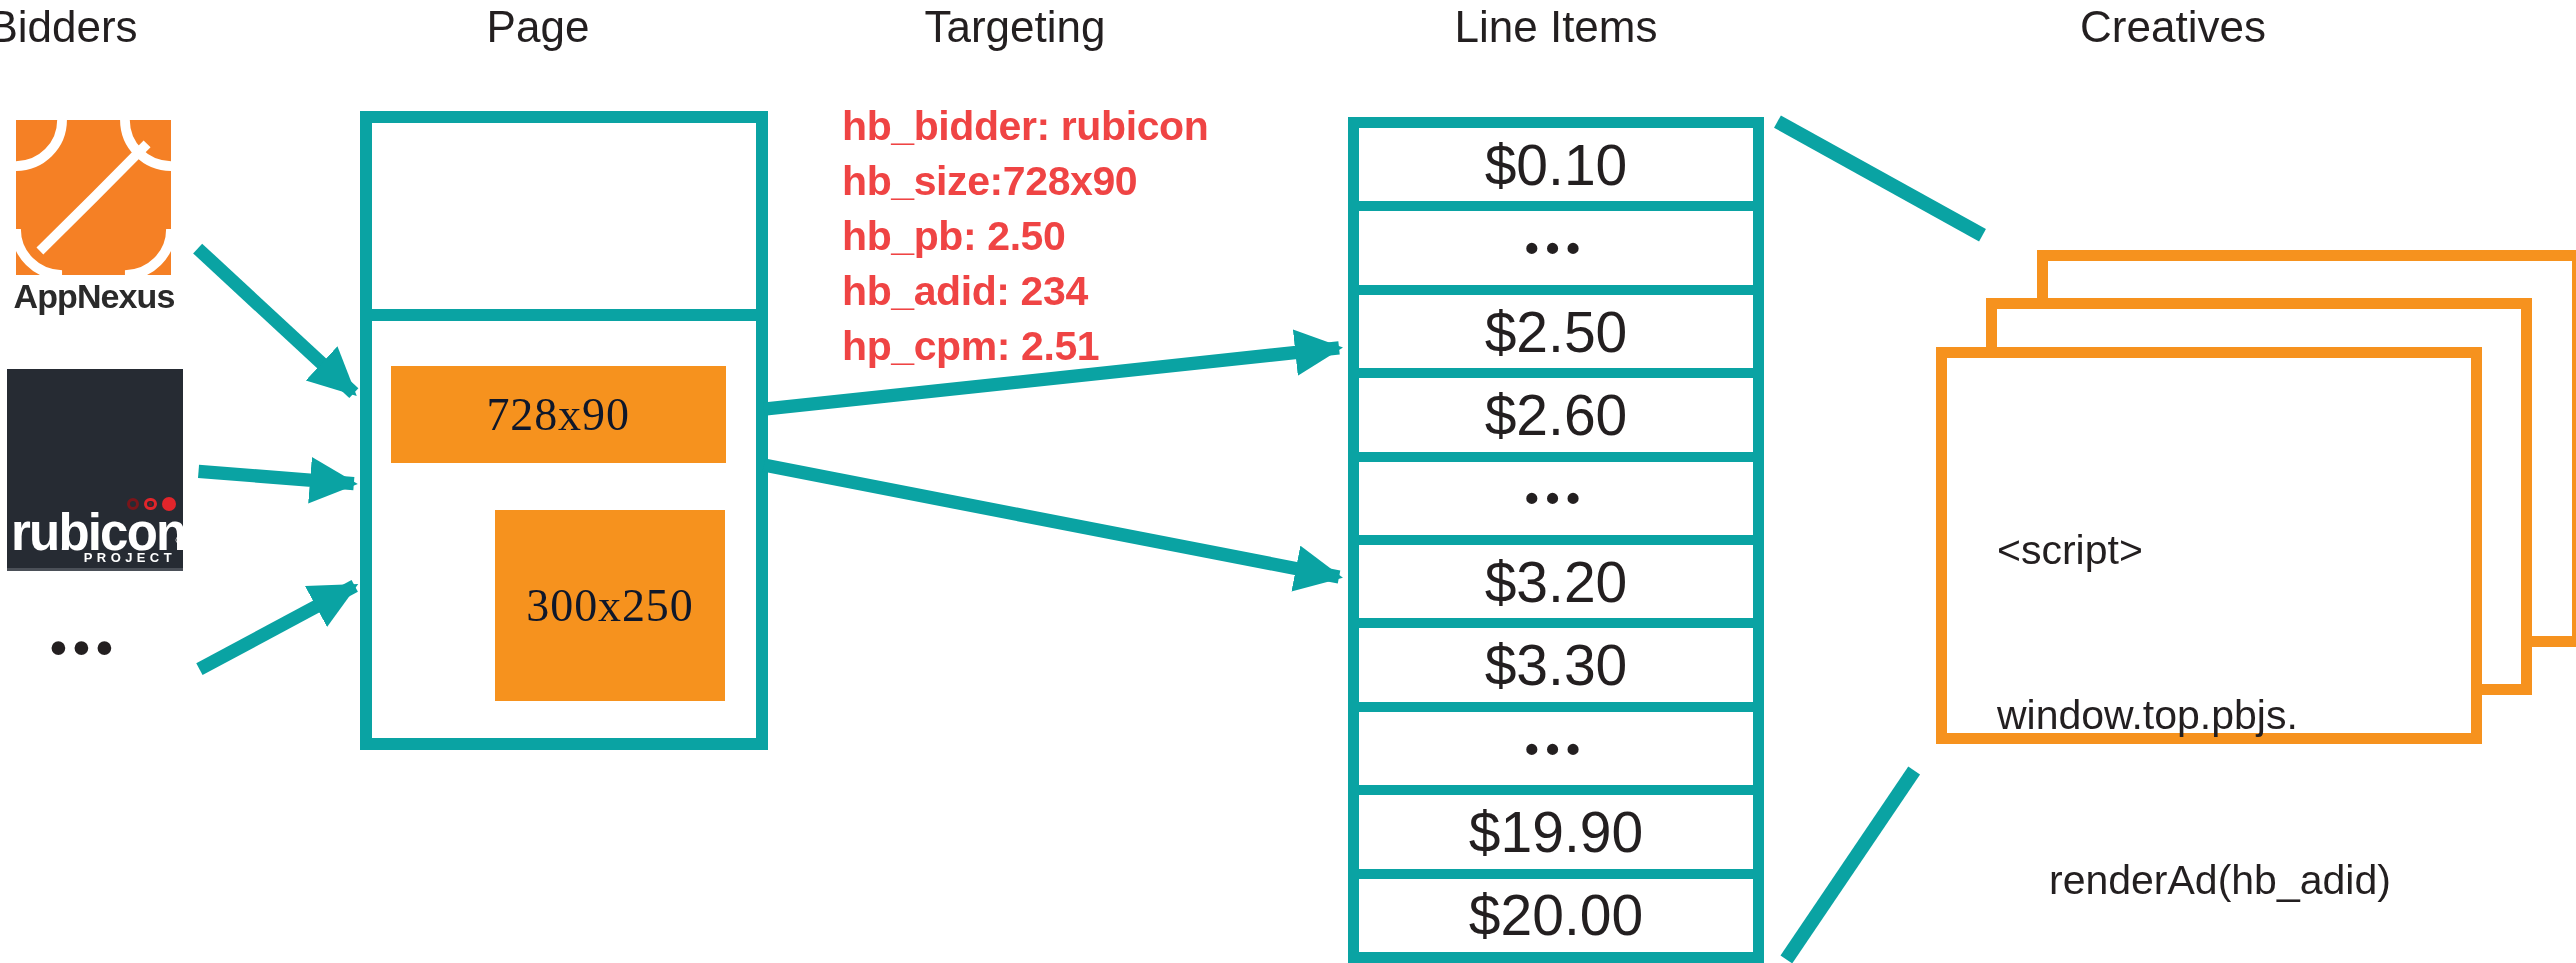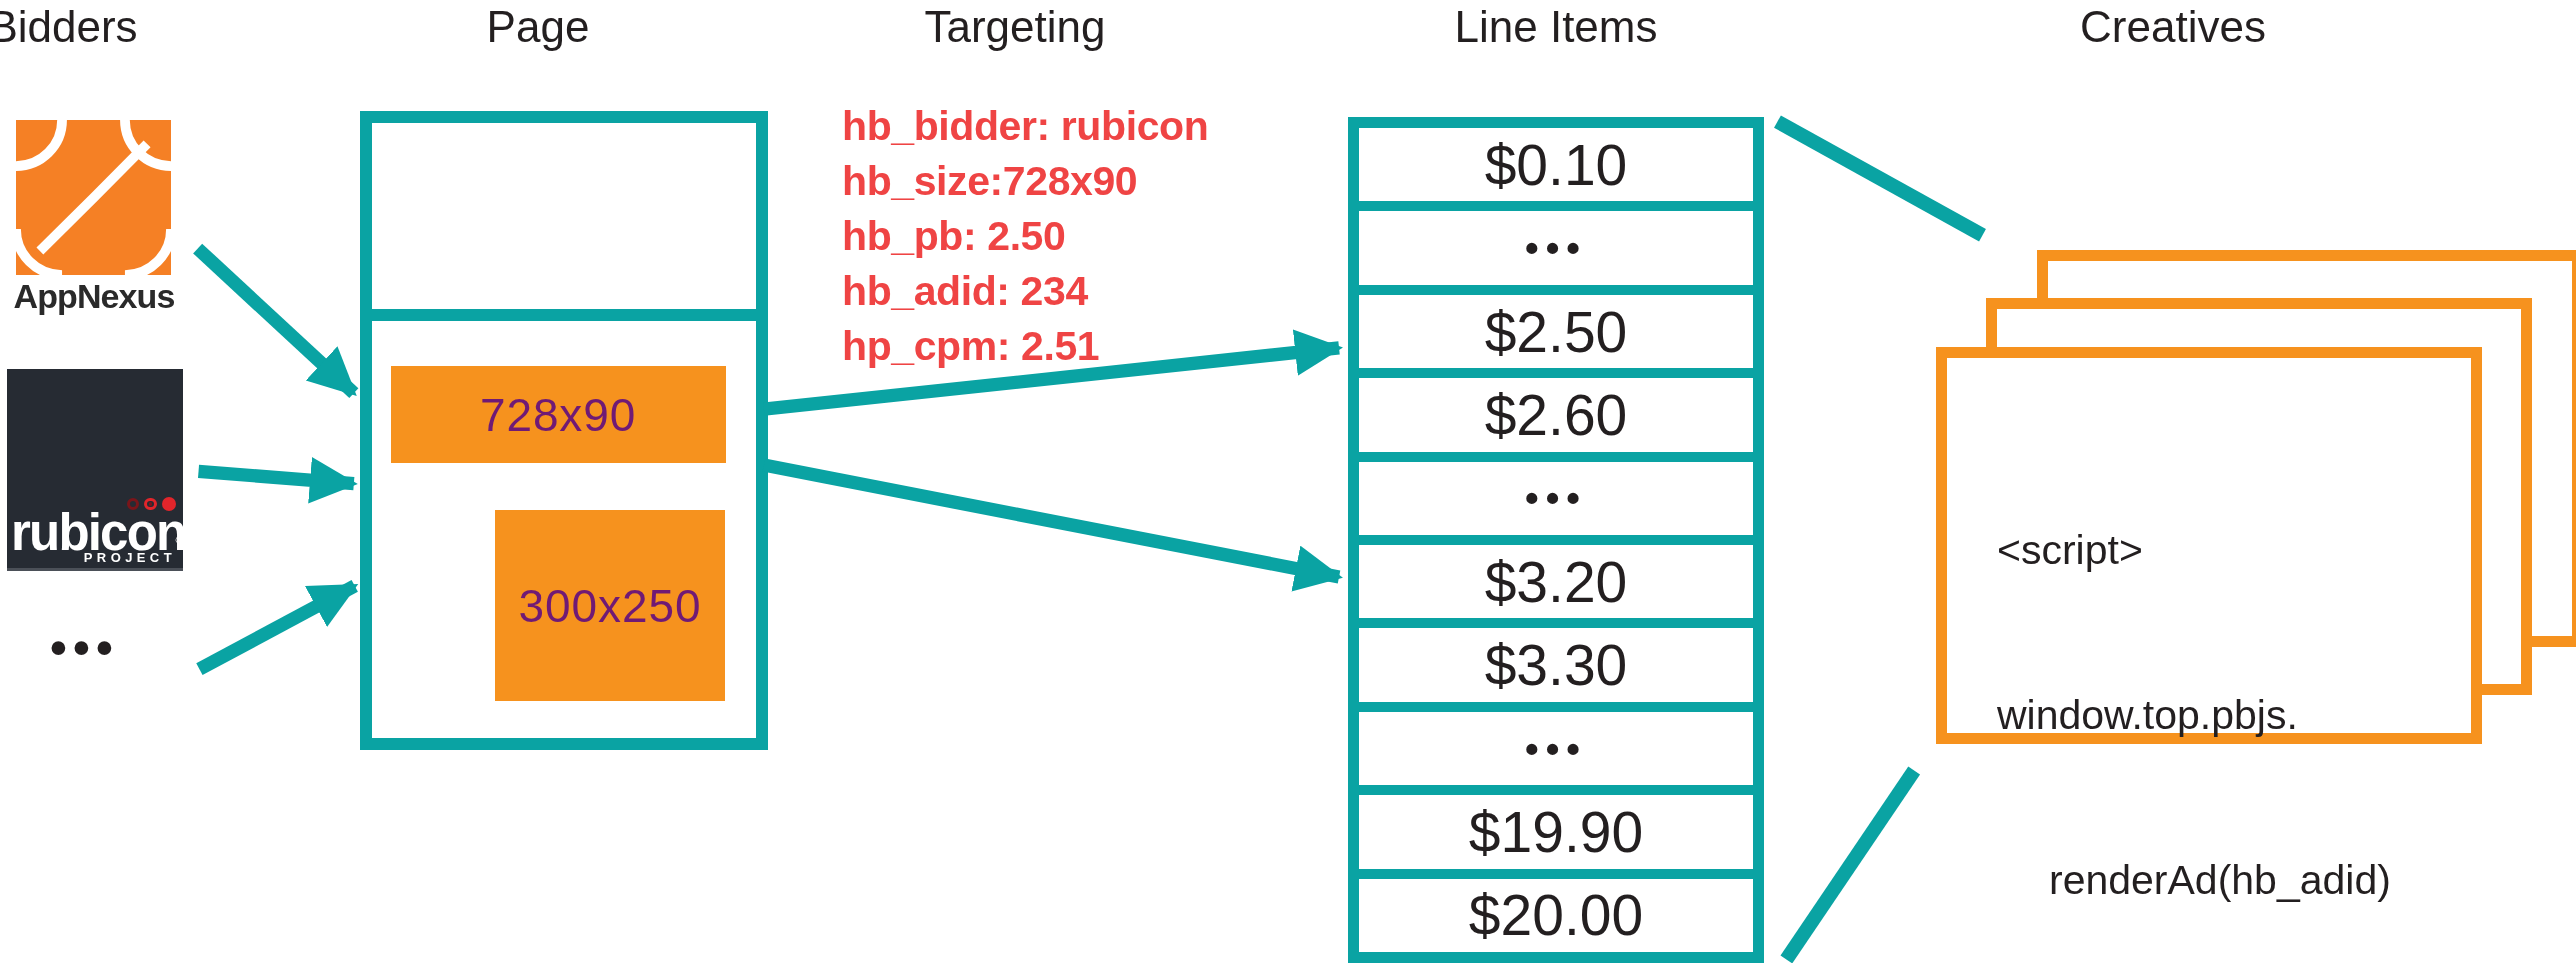--- a/index.html
+++ b/index.html
@@ -27,21 +27,21 @@
   .rdot2{width:12.4px;height:12.4px;border:3.1px solid #e1252b;position:relative;}
   .rdot2::after{content:"";position:absolute;inset:1.3px;background:#7a151a;border-radius:50%;}
   .rdot3{width:14px;height:14px;background:#e1252b;}
   .more-bidders{position:absolute;left:50px;top:620px;font-size:48px;font-weight:700;
                 letter-spacing:6.2px;color:#231f20;}
   
   .page-box{position:absolute;left:360px;top:111px;width:408px;height:639px;
             border:12.4px solid #0aa3a3;box-sizing:border-box;background:#ffffff;}
   .page-divider{position:absolute;left:0;right:0;top:186px;height:12.4px;background:#0aa3a3;}
   .ad-slot{position:absolute;background:#f6921e;display:flex;align-items:center;justify-content:center;
-           color:#701a75;font-size:46px;font-weight:400;letter-spacing:0.9px;}
+           color:#0f172a;font-size:46px;font-weight:400;letter-spacing:0.9px;font-family:Liberation Serif, serif;}
   .slot-728{left:18.6px;top:243px;width:335px;height:97px;}
   .slot-300{left:123px;top:387px;width:230px;height:191px;}
   
   .targeting-block{position:absolute;left:842px;width:497px;font-size:41px;font-weight:700;
                    letter-spacing:-0.4px;color:#ef4444;line-height:55px;white-space:nowrap;}
   .tblock-1{top:99px;}
   .tblock-2{top:590px;}
   .targeting-block span{display:block;}
   
   .line-items{position:absolute;left:1348px;top:117px;width:416px;height:846px;

